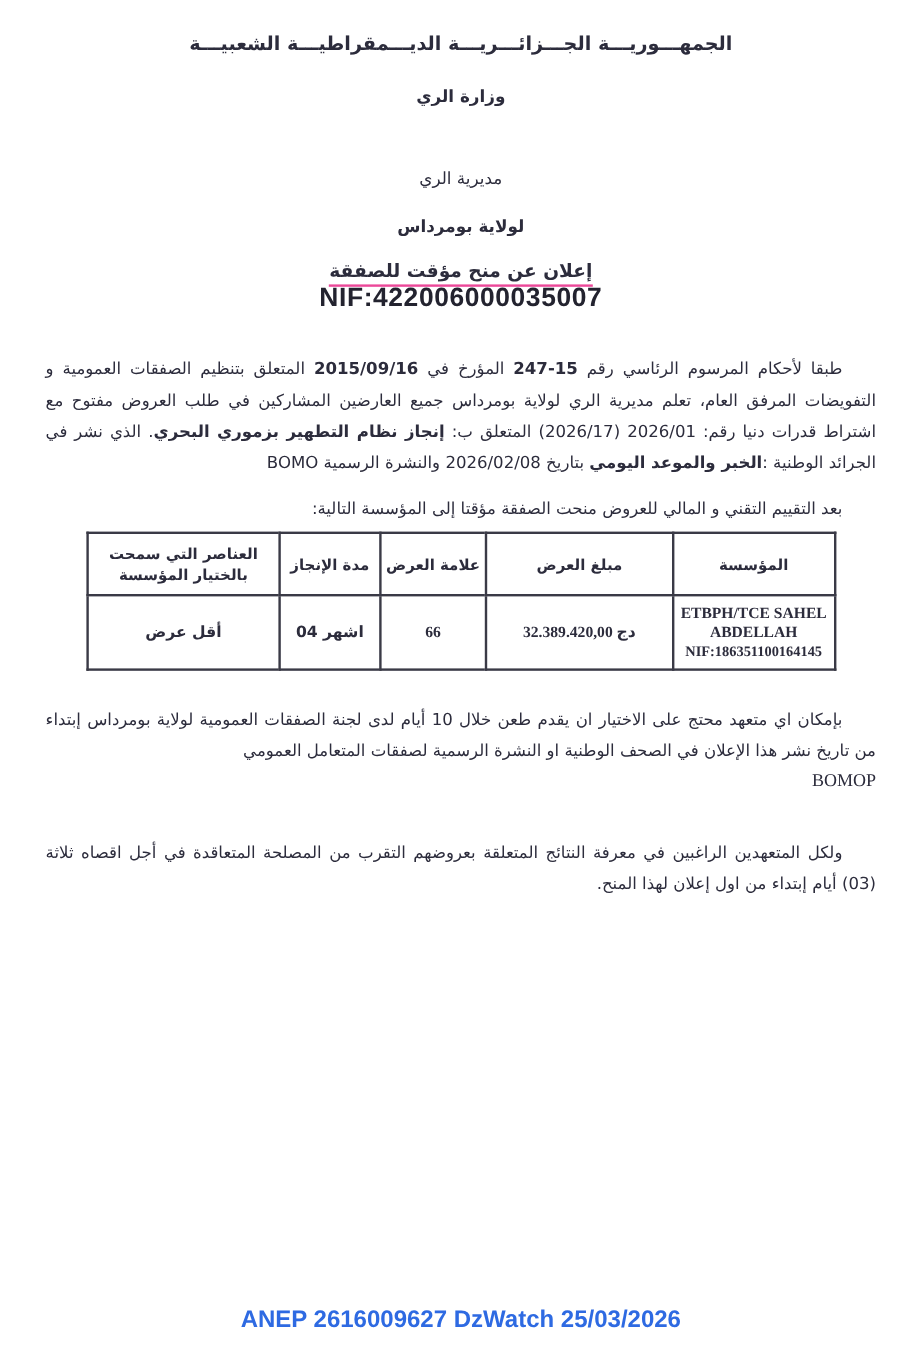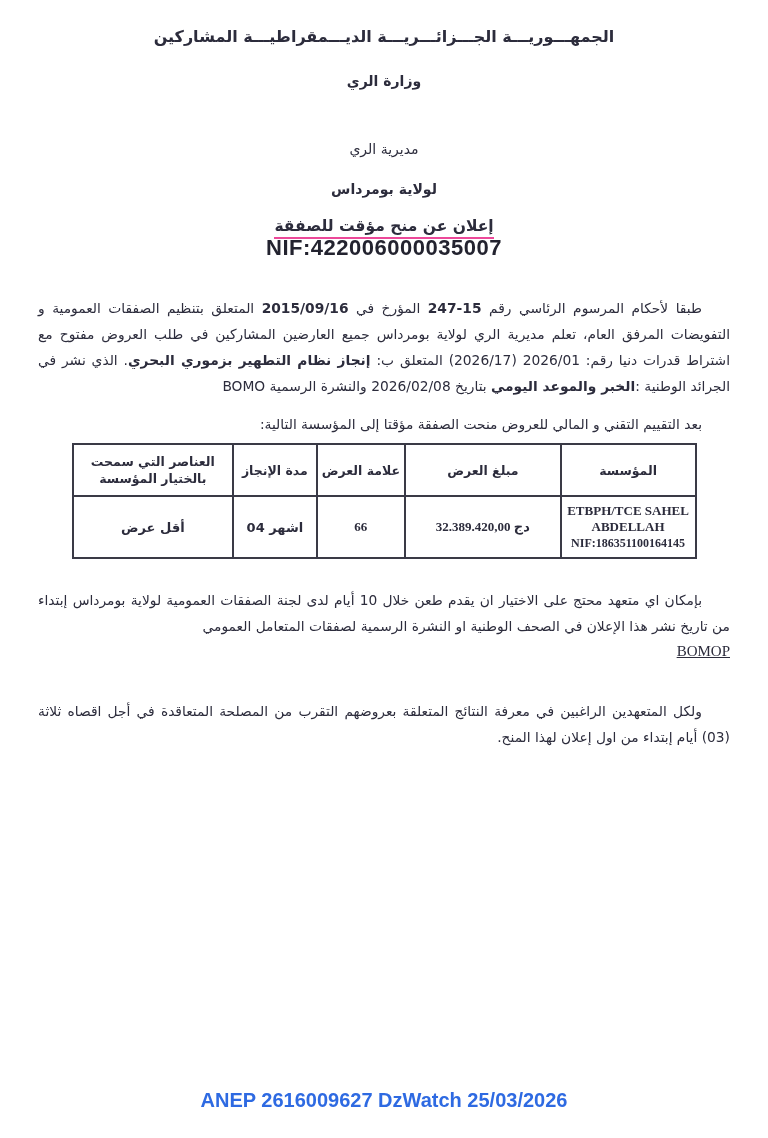--- a/index.html
+++ b/index.html
@@ -66,38 +66,38 @@
     font-family:"Liberation Serif", serif;
     font-size:13px; line-height:16px; font-weight:bold;
   }
   .cell-company .nif-line { font-size:12px; white-space:nowrap; }
   .serif-num { font-family:"Liberation Serif","DejaVu Sans",serif; font-size:14px; }
   
   .para-appeal  { margin-top:28px; }
   .bomop-line {
     margin:0 38px; direction:rtl; text-align:right;
     font-family:"Liberation Serif","DejaVu Sans",serif;
-    font-size:15px; line-height:25px; color:#2c2c3c;text-decoration:underline;
+    font-size:15px; line-height:25px; color:#2c2c3c;
   }
   .para-results { margin-top:34px; }
   
   .anep-footer {
     position:absolute; left:0; right:0; top:1089px;
     text-align:center;
     font-family:"Liberation Sans", sans-serif;
     font-size:20px; font-weight:bold;
     color:#2e6ae2;
   }
 </style>
 </head>
 <body>
 
 <div class="page">
 
-  <div class="h-republic">الجمهـــوريـــة الجـــزائـــريـــة الديـــمقراطيـــة المشاركين</div>
+  <div class="h-republic">الجمهـــوريـــة الجـــزائـــريـــة الديـــمقراطيـــة الشعبيـــة</div>
   <div class="h-ministry">وزارة الري</div>
   <div class="h-directorate">مديرية الري</div>
   <div class="h-wilaya">لولاية بومرداس</div>
   <div class="h-title"><span>إعلان عن منح مؤقت للصفقة</span></div>
   <div class="h-nif">NIF:422006000035007</div>
 
   <p class="para para-intro"><span>طبقا لأحكام المرسوم الرئاسي رقم </span><b class="bold-seg">15-247</b><span> المؤرخ في </span><b class="bold-seg">2015/09/16</b><span> المتعلق بتنظيم الصفقات العمومية و التفويضات المرفق العام، تعلم مديرية الري لولاية بومرداس جميع العارضين المشاركين في طلب العروض مفتوح مع اشتراط قدرات دنيا رقم: 2026/01 (2026/17) المتعلق ب: </span><b class="bold-seg">إنجاز نظام التطهير بزموري البحري</b><span>. الذي نشر في الجرائد الوطنية :</span><b class="bold-seg">الخبر والموعد اليومي</b><span> بتاريخ 2026/02/08 والنشرة الرسمية BOMO</span></p>
 
   <p class="eval-line">بعد التقييم التقني و المالي للعروض منحت الصفقة مؤقتا إلى المؤسسة التالية:</p>
 

